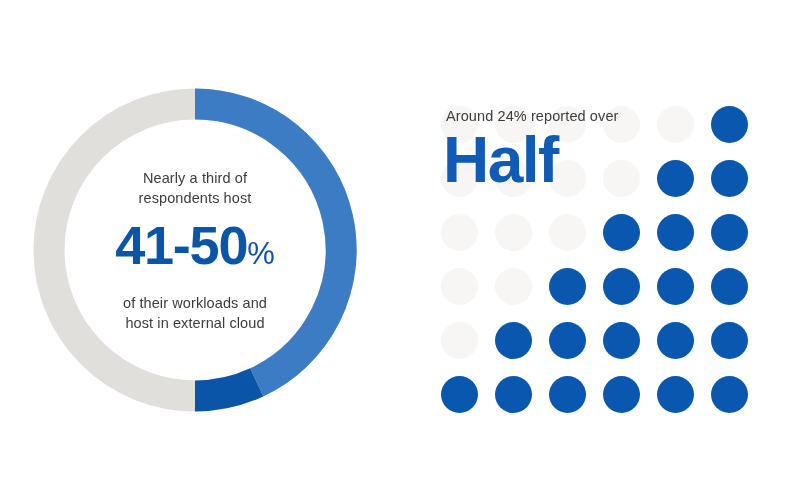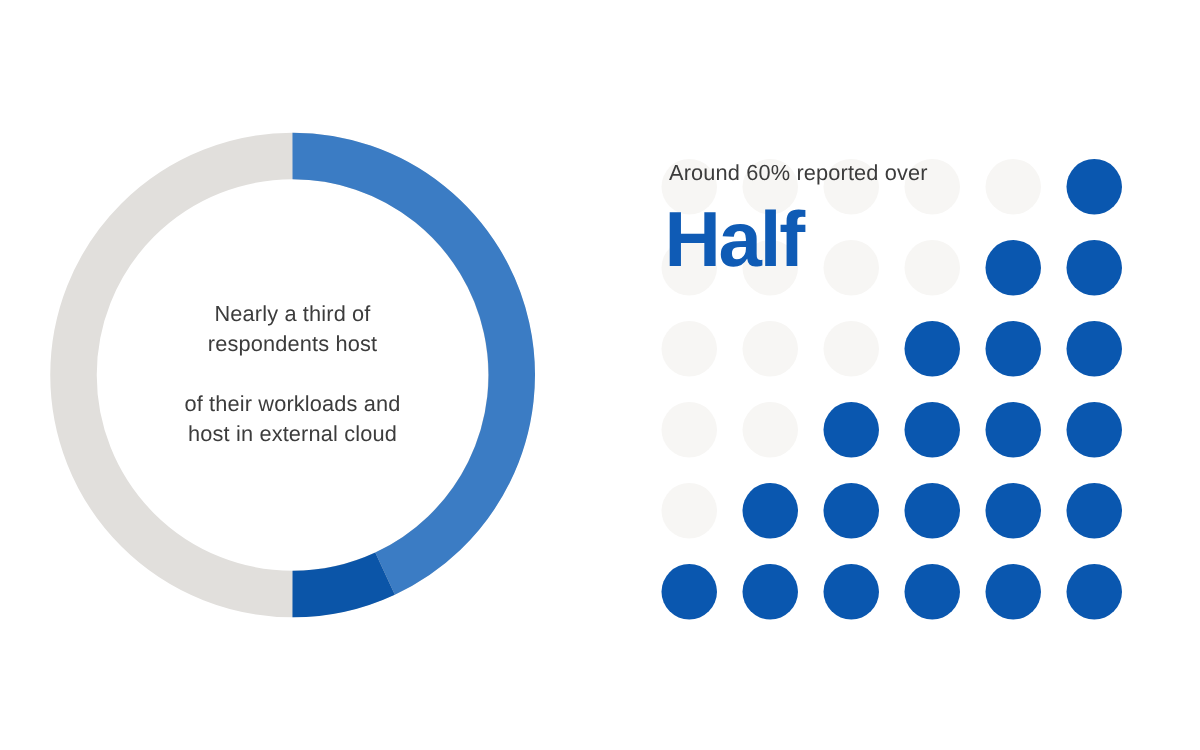--- a/index.html
+++ b/index.html
@@ -116,21 +116,21 @@
   }
   #matrix-caption-top {
     color: #3c3c3c;
     font-size: 14.5px;
     line-height: 19px;
     white-space: nowrap;
     letter-spacing: 0.1px;
   }
   #matrix-figure {
     color: #0f5bb5;
-    font-size: 52px;
+    font-size: 64px;
     font-weight: bold;
     line-height: 64px;
     letter-spacing: -1.5px;
     margin: 2px 0 1px -3px;
   }
   #matrix-caption-bottom {
     color: #3c3c3c;
     font-size: 14.5px;
     line-height: 20px;
     letter-spacing: 0.1px;
@@ -150,20 +150,23 @@
 
       <path d="M 162 16 A 146 146 0 0 1 223.7 294.4" fill="none" stroke="#3b7cc4" stroke-width="31"></path>
 
       <path d="M 223.7 294.4 A 146 146 0 0 1 162 308" fill="none" stroke="#0b55a8" stroke-width="31"></path>
     </svg>
 
     <div id="donut-center-text">
       <div class="donut-caption donut-caption-top" style="white-space: pre-line;">Nearly a third of
 respondents host</div>
 
+      <div id="donut-figure" style="color: rgb(11, 85, 168);">
+        <span>41-50</span><span id="donut-figure-unit">%</span>
+      </div>
 
       <div class="donut-caption donut-caption-bottom" style="white-space: pre-line;">of their workloads and
 host in external cloud</div>
     </div>
   </div>
 
   <div id="matrix-panel">
 
     <div id="dot-grid">
         <div class="dot-cell">
@@ -270,20 +273,20 @@
         </div>
         <div class="dot-cell">
           <div class="dot filled" style="background: rgb(10, 87, 175);"></div>
         </div>
         <div class="dot-cell">
           <div class="dot filled" style="background: rgb(10, 87, 175);"></div>
         </div>
       </div>
 
     <div id="matrix-text">
-      <div id="matrix-caption-top">Around 60% reported over</div>
+      <div id="matrix-caption-top">Around 24% reported over</div>
 
       <div id="matrix-figure" style="color: rgb(15, 91, 181);">Half</div>
 
     </div>
   </div>
 
 </div>
 
 </body></html>

